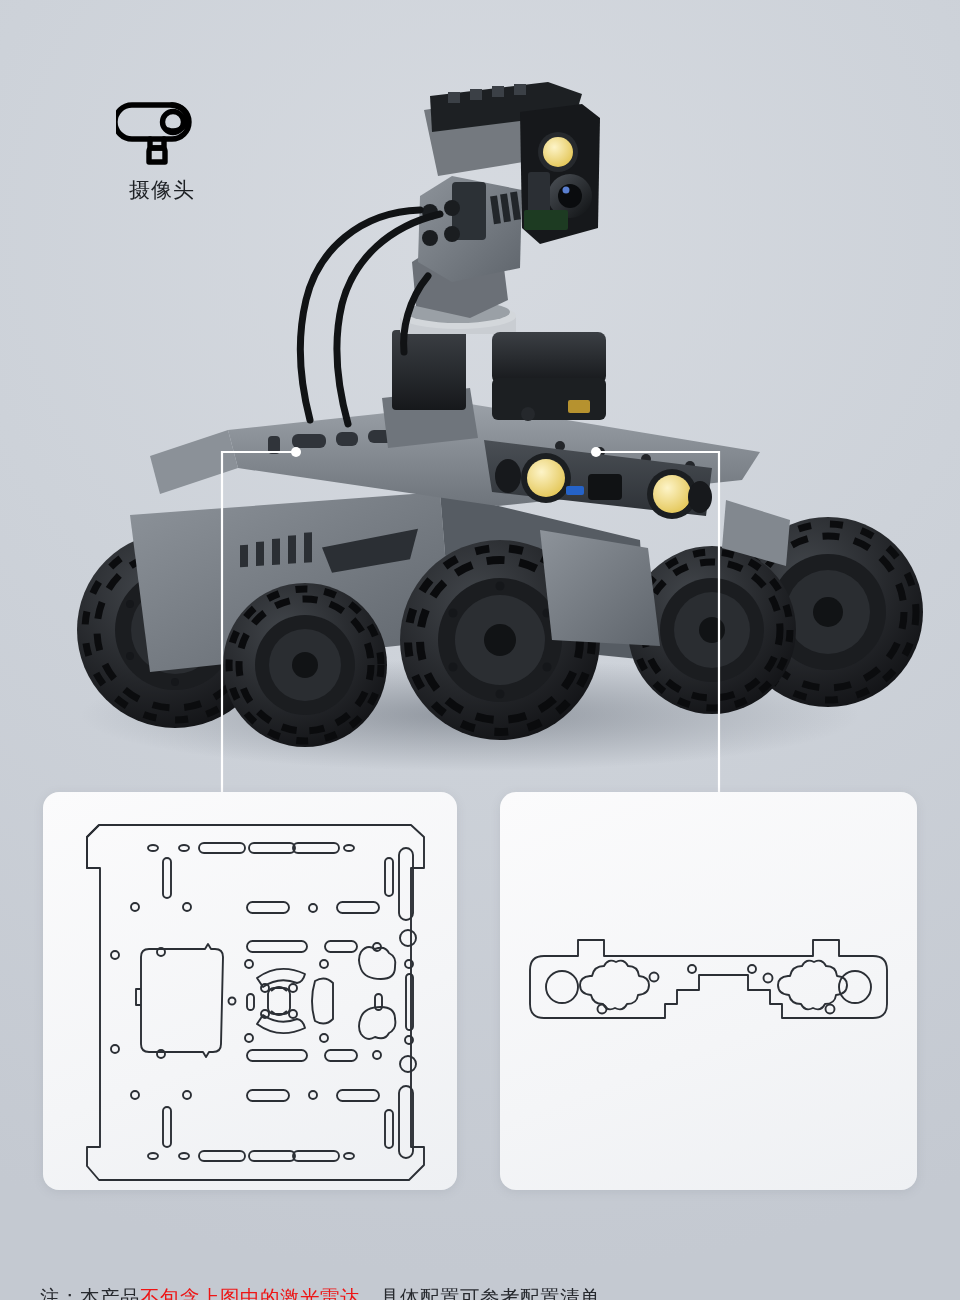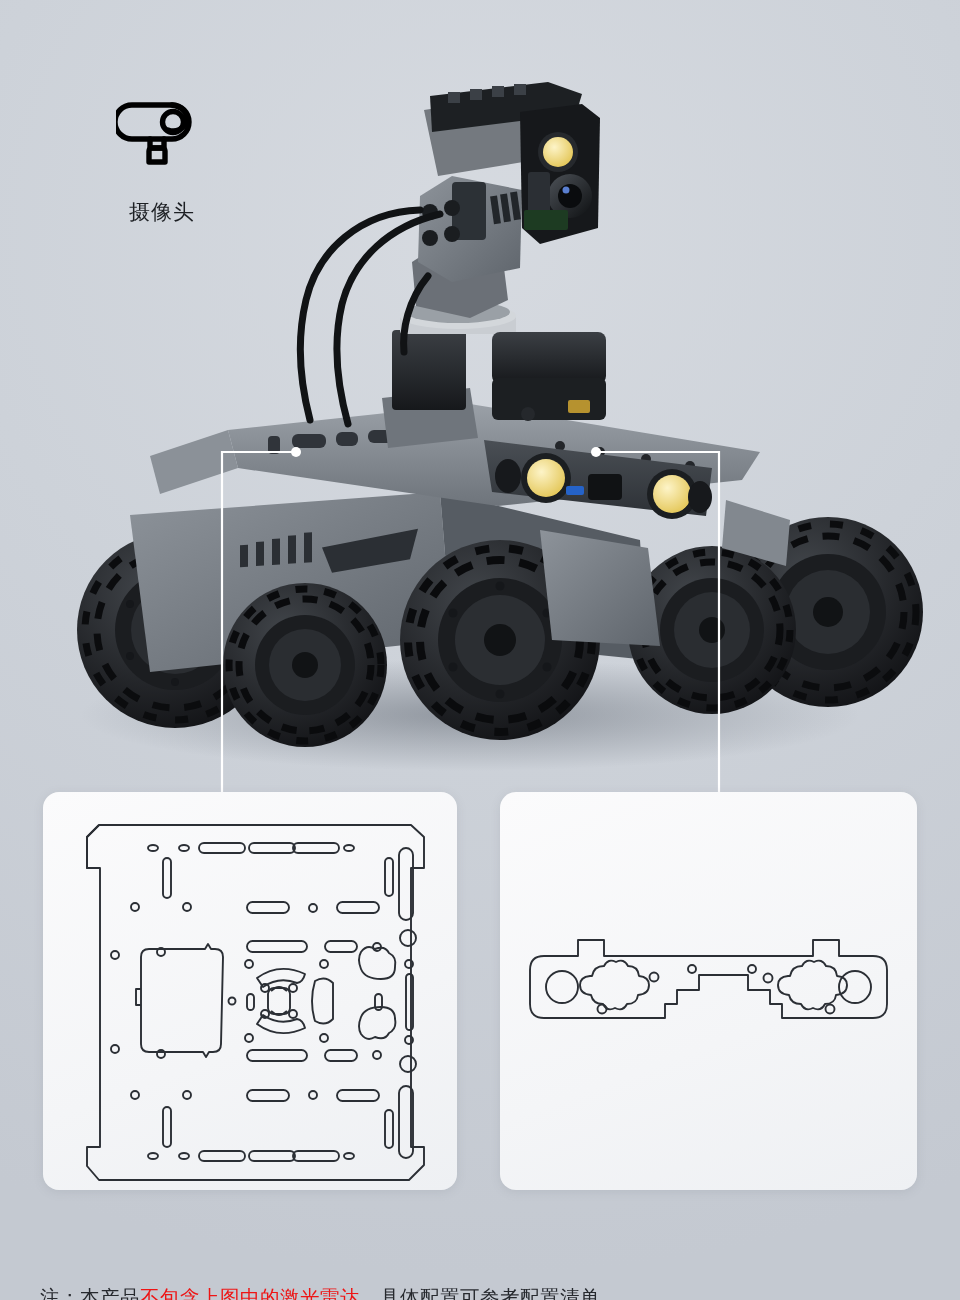--- a/index.html
+++ b/index.html
@@ -13,21 +13,21 @@
     background:
       radial-gradient(120% 80% at 50% 18%, #d6dae0 0%, #cdd2d9 45%, #c4c9d1 100%);
     overflow:hidden;
   }
   
   .legend{position:absolute;left:72px;top:86px;width:180px;}
   .legend-item{display:flex;flex-direction:column;align-items:center;}
   .legend-item + .legend-item{margin-top:98px;}
   .legend-icon{width:92px;height:80px;display:block;}
   .legend-label{
-    margin-top:32px;font-size:21px;color:#1d2024;letter-spacing:1px;
+    margin-top:10px;font-size:21px;color:#1d2024;letter-spacing:1px;
     font-family:"DejaVu Sans","Liberation Sans",sans-serif;
   }
   
   .robot{position:absolute;left:0;top:0;width:960px;height:800px;}
   
   .callouts{position:absolute;left:0;top:0;width:960px;height:820px;pointer-events:none;}
   
   .cards{position:absolute;left:0;top:792px;width:960px;height:400px;}
   .card{
     position:absolute;background:linear-gradient(160deg,#fbfbfc 0%,#f4f5f7 60%,#eef0f3 100%);

